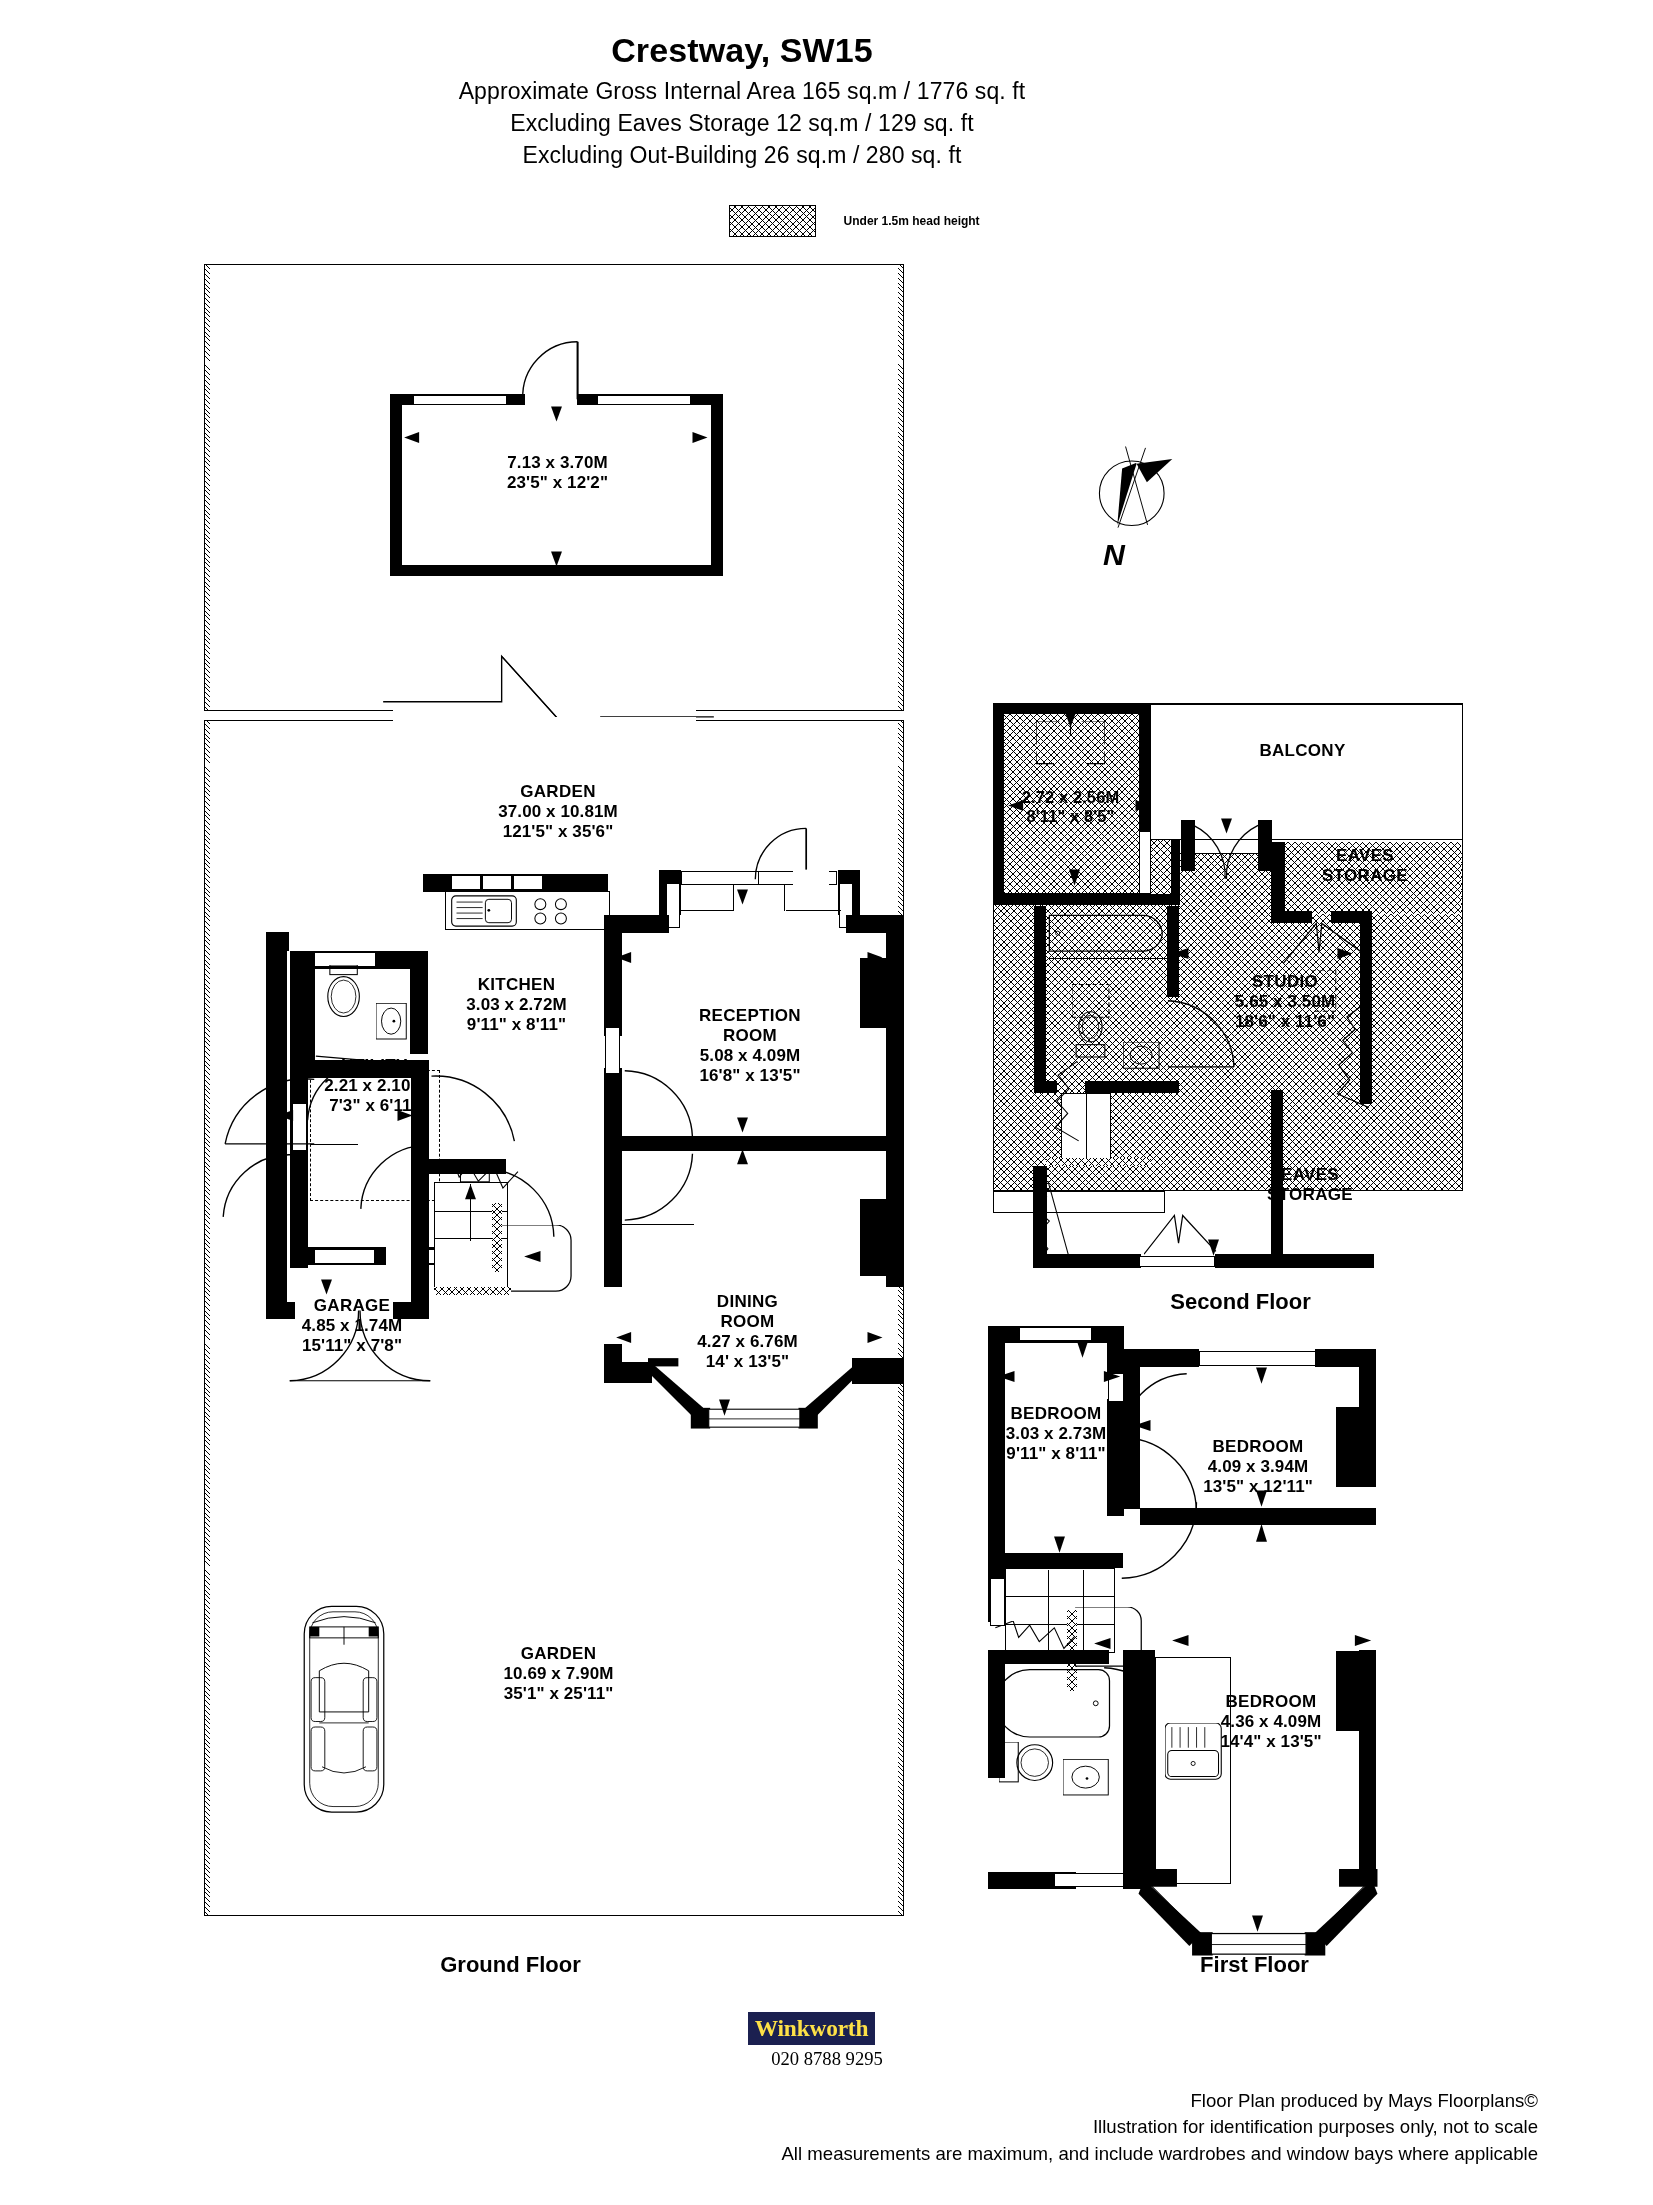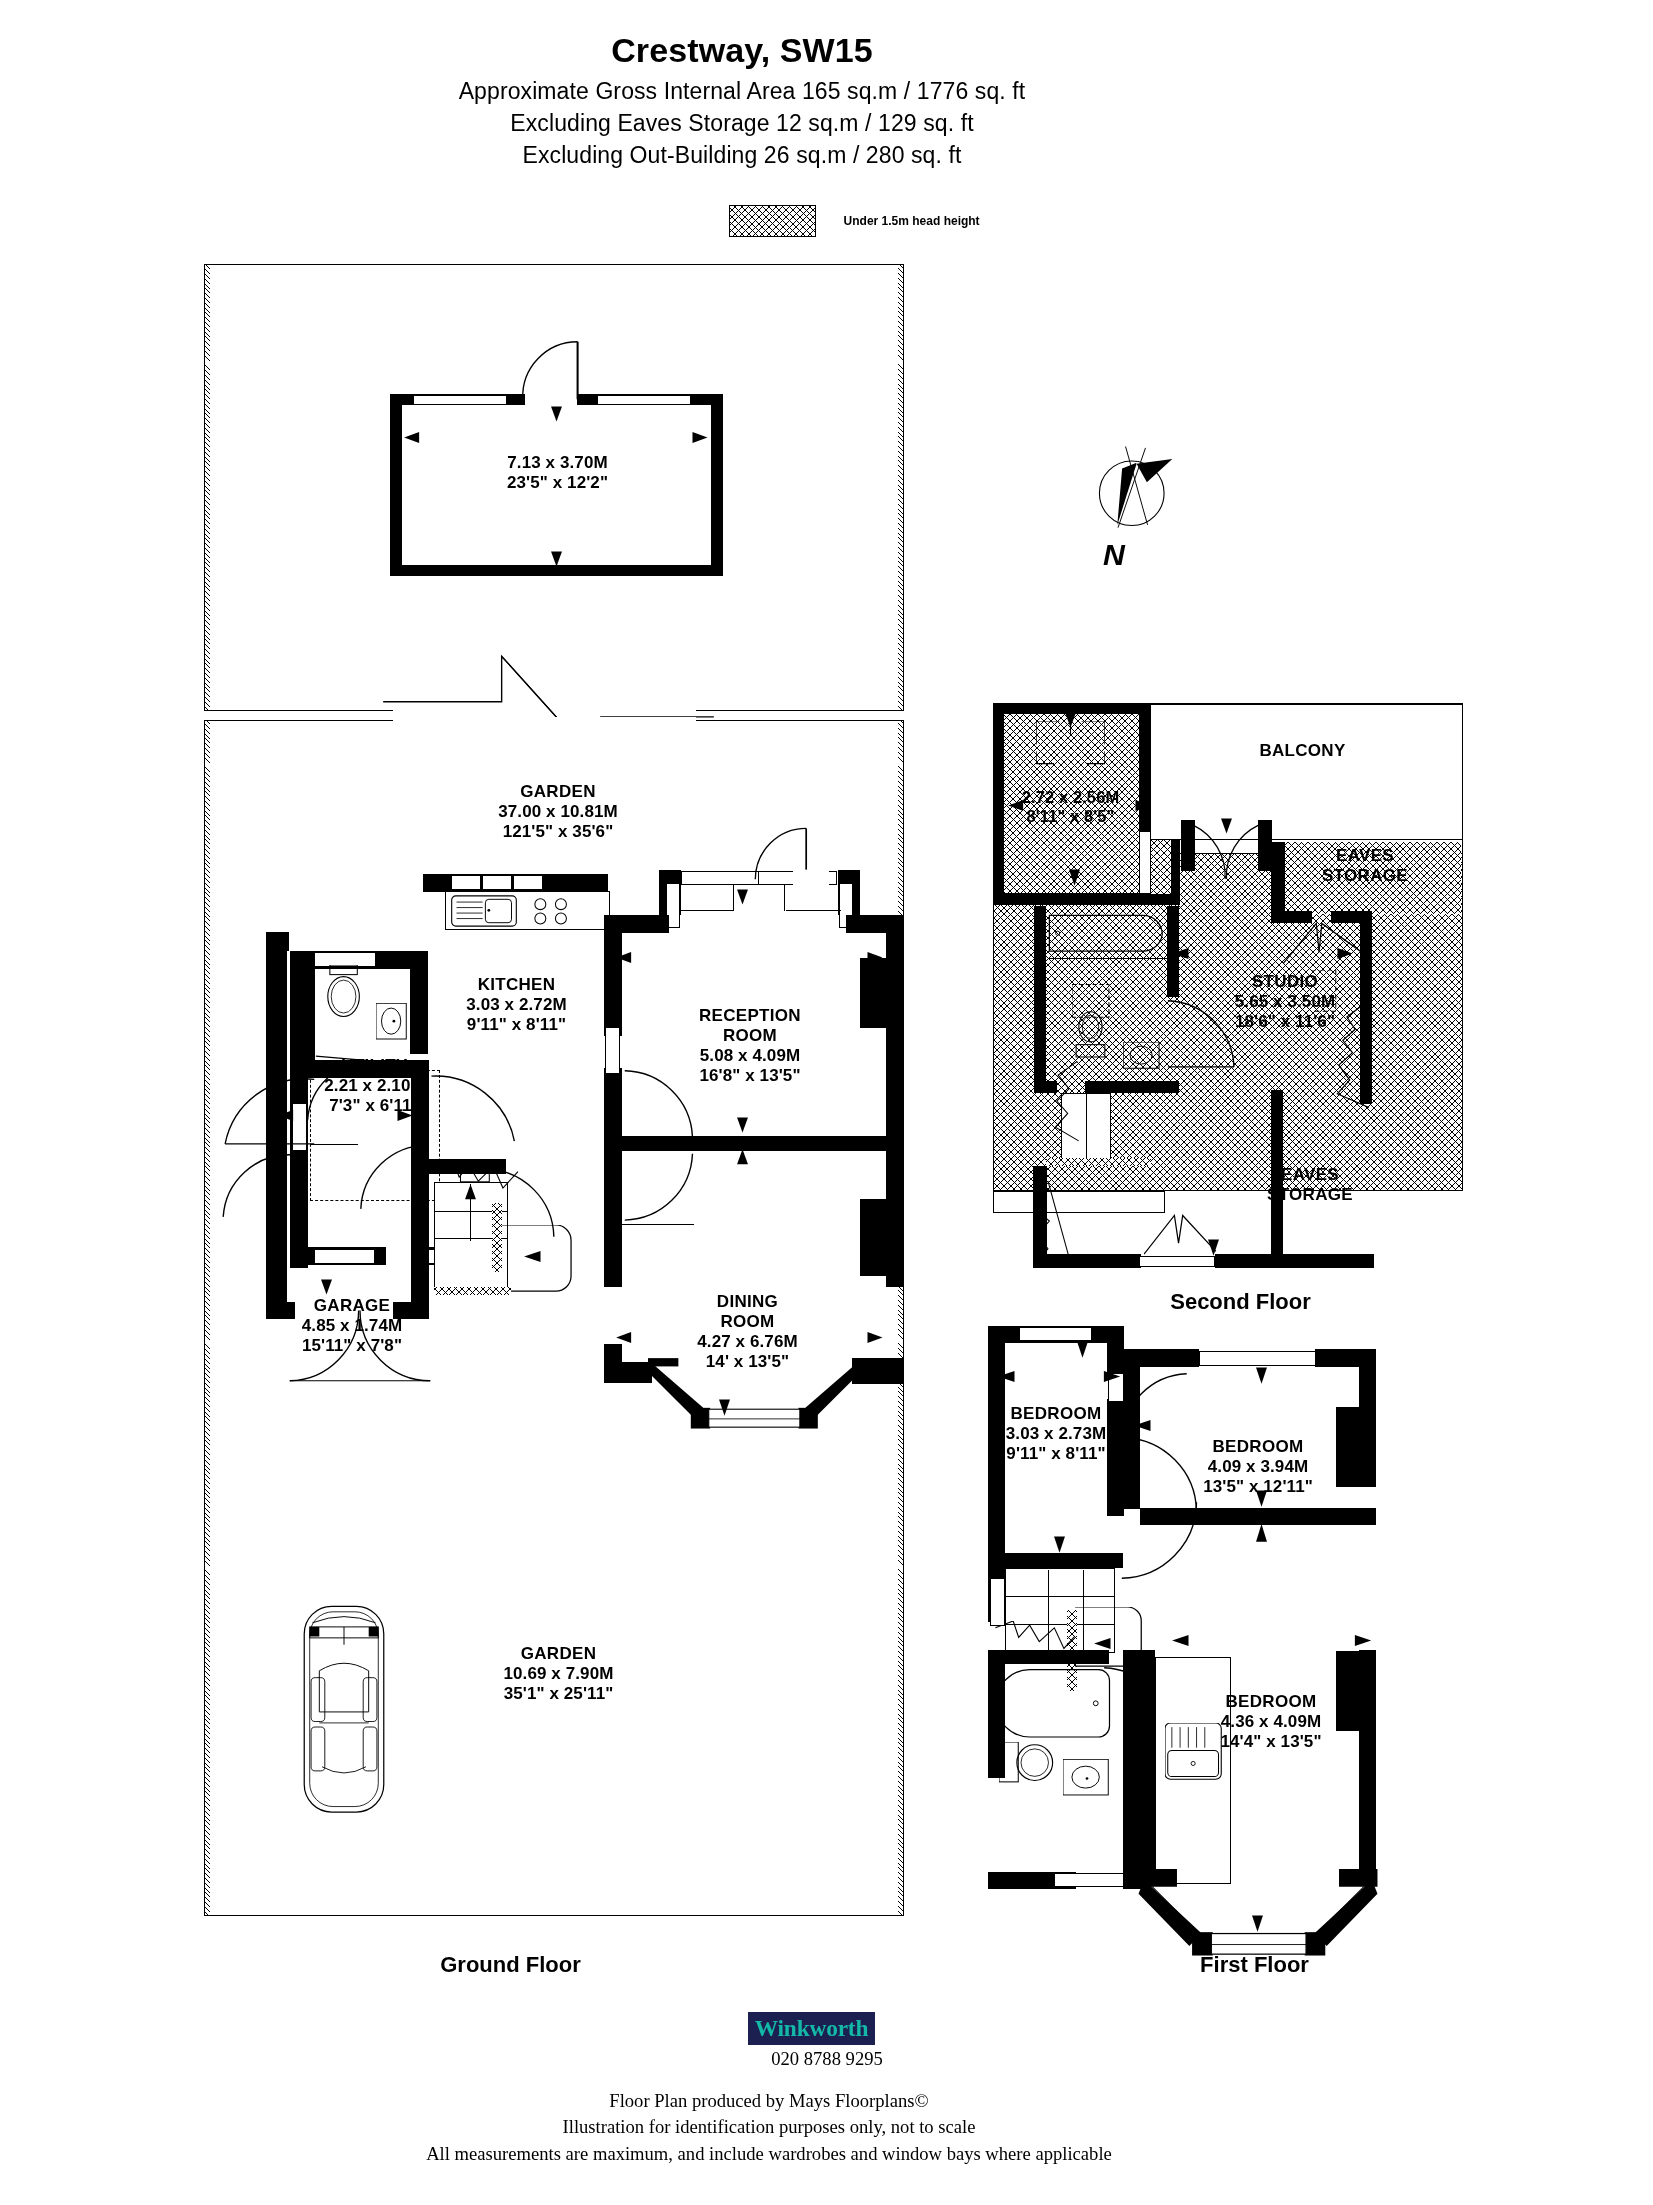--- a/index.html
+++ b/index.html
@@ -53,26 +53,26 @@
   .rlabel{position:absolute;text-align:center;font-weight:bold;line-height:1.18;white-space:nowrap;}
   .rlabel .nm{font-size:17px;letter-spacing:0.3px;}
   .rlabel .dm{font-size:17px;letter-spacing:0.1px;}
   .rlabel.small .nm,.rlabel.small .dm{font-size:16.5px;}
 
   .floor-caption{position:absolute;font-size:22px;font-weight:bold;text-align:center;}
 
   
   #logo{
     position:absolute;left:748px;top:2012px;width:127px;height:33px;background:#1b2050;
-    color:#14b8a6;font-family:"Liberation Serif","DejaVu Serif",serif;font-size:23.4px;font-weight:bold;
+    color:#fde047;font-family:"Liberation Serif","DejaVu Serif",serif;font-size:23.4px;font-weight:bold;
     display:flex;align-items:center;justify-content:center;letter-spacing:-0.2px;
   }
   #phone{position:absolute;left:0;top:2048px;width:1654px;text-align:center;
     font-family:"Liberation Serif","DejaVu Serif",serif;font-size:18.6px;}
-  #disclaimer{position:absolute;left:0;top:2088px;width:1538px;text-align:center;font-family:Liberation Serif, serif;}
+  #disclaimer{position:absolute;left:0;top:2088px;width:1538px;text-align:right;}
   #disclaimer div{font-size:18.6px;line-height:1.42;}
 
   
   #compass{position:absolute;left:1082px;top:441px;width:138px;height:165px;}
   #compass svg{display:block;}
 </style>
 </head>
 <body>
 
 <div id="header">

